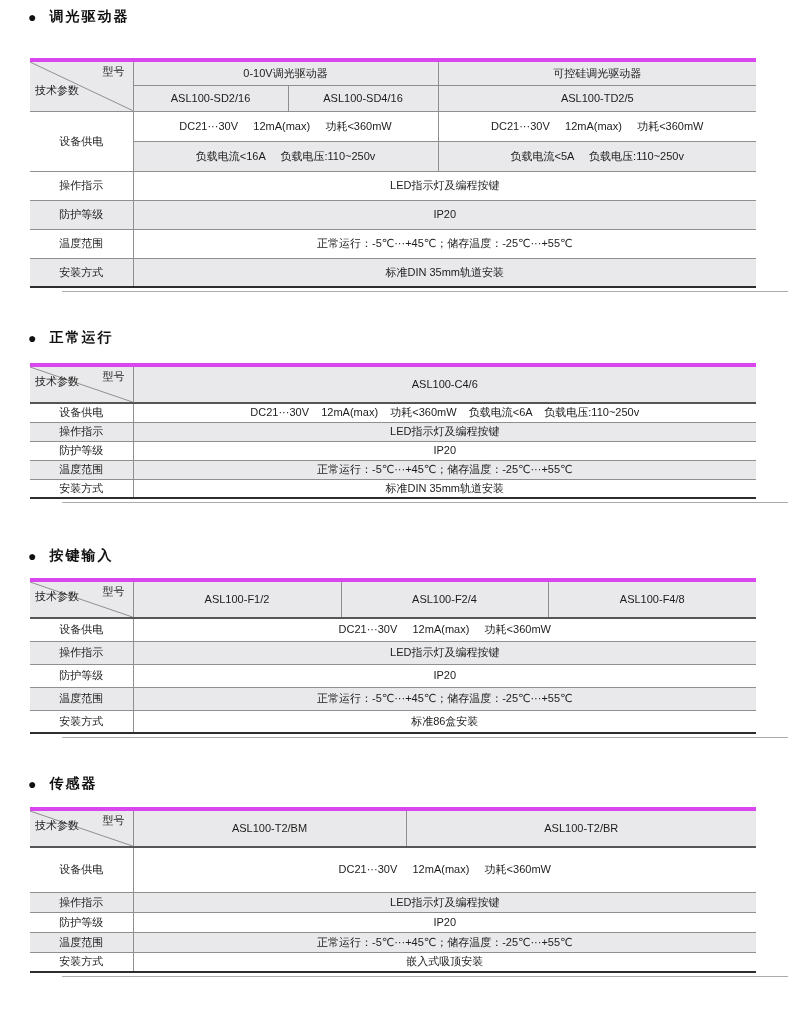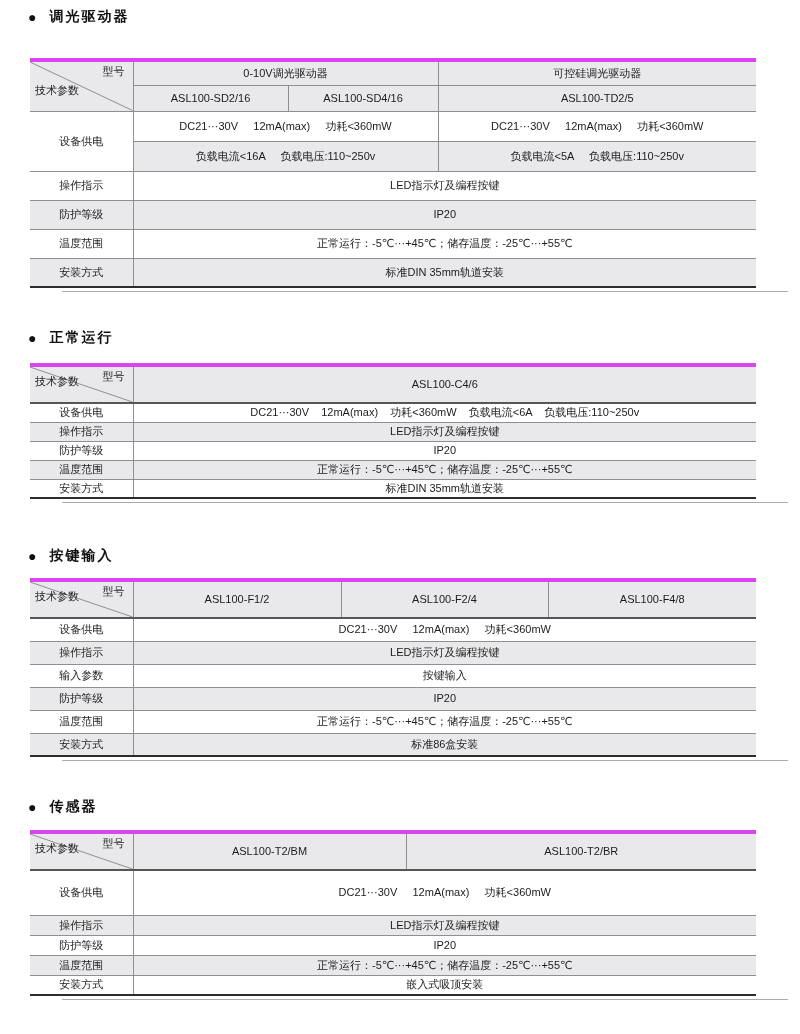--- a/index.html
+++ b/index.html
@@ -202,24 +202,20 @@
     <tbody>
       <tr>
         <td>设备供电</td>
         <td class="vl val" colspan="3">DC21···30V     12mA(max)     功耗&lt;360mW</td>
       </tr>
       <tr>
         <td>操作指示</td>
         <td class="vl val" colspan="3">LED指示灯及编程按键</td>
       </tr>
       <tr>
-        <td>输入参数</td>
-        <td class="vl val" colspan="3">按键输入</td>
-      </tr>
-      <tr>
         <td>防护等级</td>
         <td class="vl val" colspan="3">IP20</td>
       </tr>
       <tr>
         <td>温度范围</td>
         <td class="vl val" colspan="3">正常运行：-5℃···+45℃；储存温度：-25℃···+55℃</td>
       </tr>
       <tr>
         <td>安装方式</td>
         <td class="vl val" colspan="3">标准86盒安装</td>

